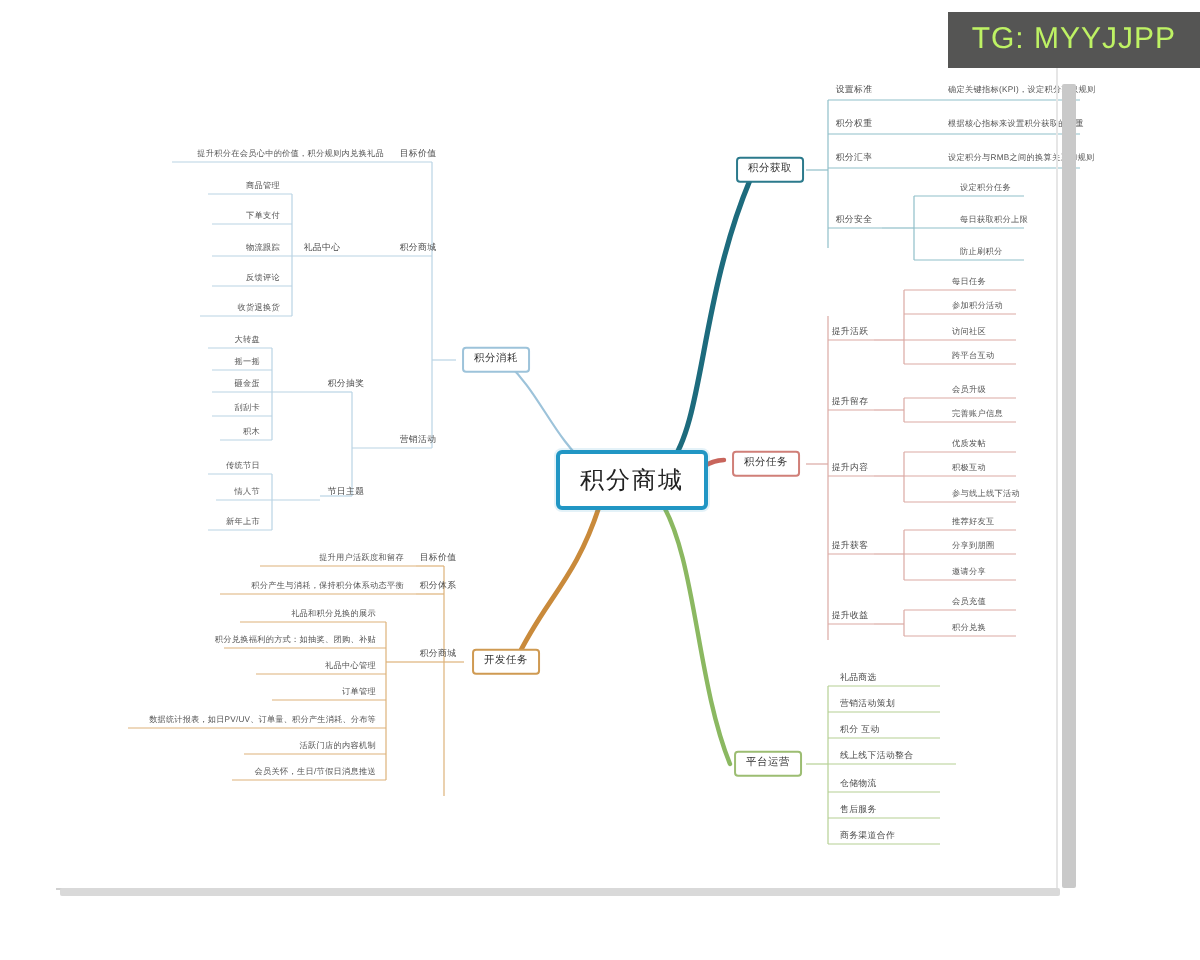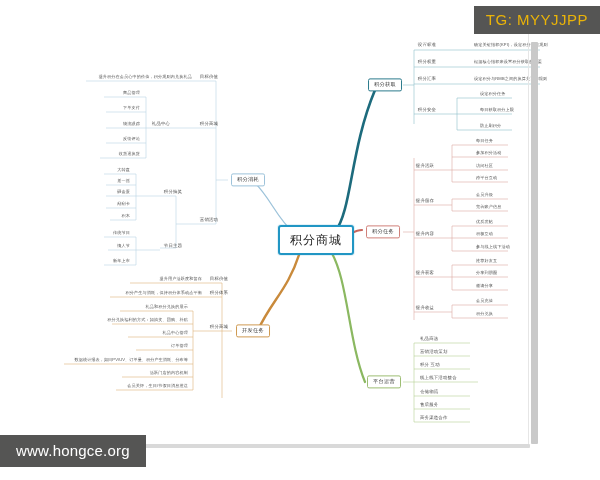--- a/index.html
+++ b/index.html
@@ -79,21 +79,21 @@
     padding:1px 2px;
   }
   .leaf-long{font-size:4.1px;color:#555;letter-spacing:.1px;padding:1px 2px;}
   .ra{transform:translate(-100%,-50%);}   
   .la{transform:translate(0,-50%);}       
   .ca{transform:translate(-50%,-50%);}    
 
   
   .tag-tg{
     position:absolute;right:0;top:6px;
-    background:#555554;color:#eab308;
+    background:#555554;color:#bef264;
     font-size:15px;letter-spacing:.5px;
     padding:5px 12px 6px 12px;
   }
   .tag-url{
     position:absolute;left:0;bottom:13px;
     background:#555554;color:#fff;
     font-size:15px;letter-spacing:.2px;
     padding:7px 16px 8px 16px;
   }
 </style>
@@ -335,15 +335,14 @@
   <div class="node sub ca" style="left:173px;top:246px;">节日主题</div>
   <div class="node leaf ra" style="left:132px;top:233px;">传统节日</div>
   <div class="node leaf ra" style="left:132px;top:246px;">情人节</div>
   <div class="node leaf ra" style="left:132px;top:261px;">新年上市</div>
 
   <div class="page-edge"></div>
   <div class="scroll-v"></div>
   <div class="scroll-h"></div>
 
   <div class="tag-tg">TG: MYYJJPP</div>
-  <div class="tag-url">www.hongce.org</div>
 
 </div>
 
 </body></html>

